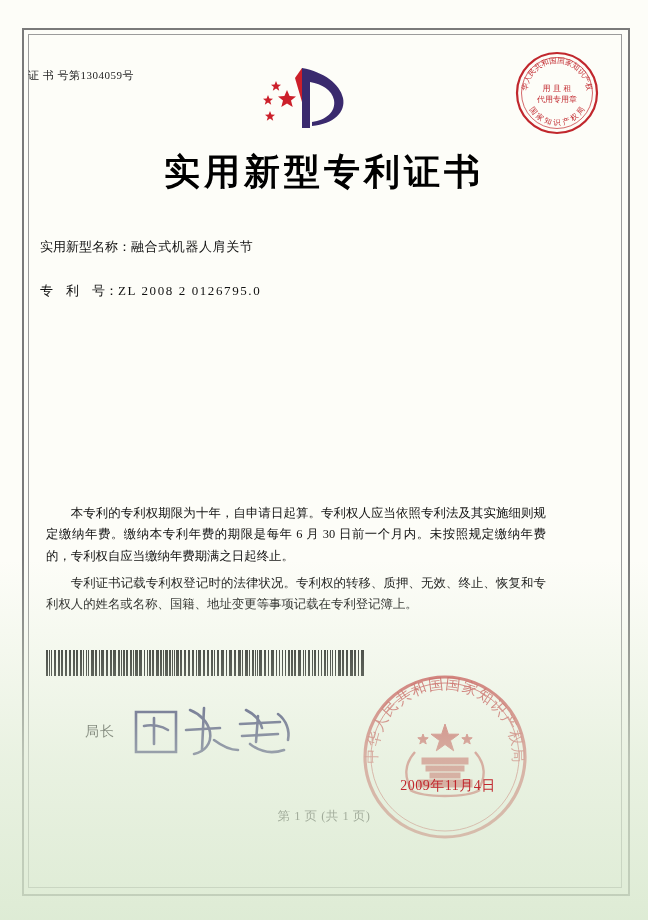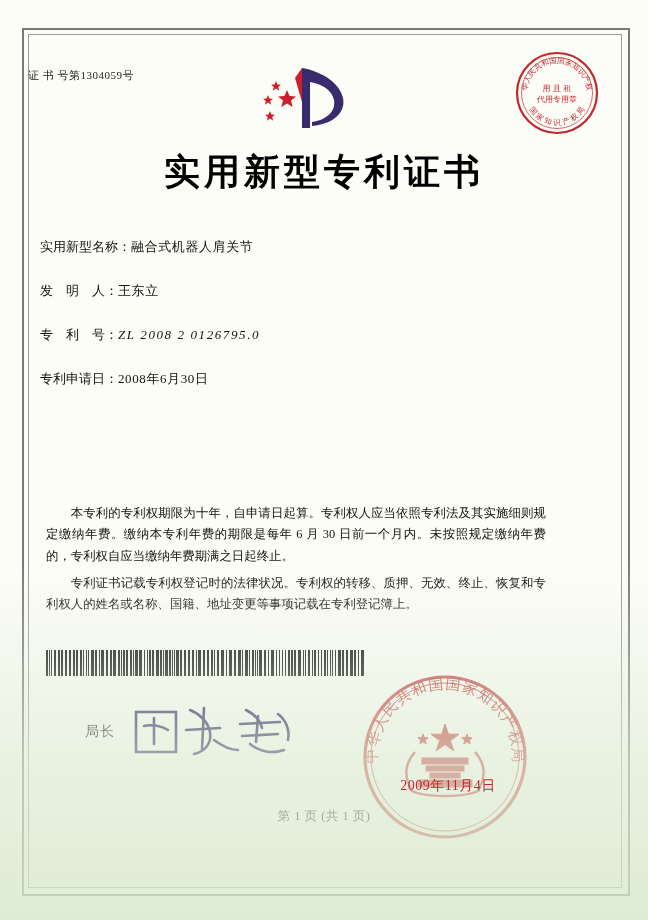--- a/index.html
+++ b/index.html
@@ -107,21 +107,20 @@
   .field-label {
     display: inline-block;
   }
   .field-value {
     display: inline-block;
     letter-spacing: 0.6px;
   }
   .field-row.mono .field-value {
     font-family: "Liberation Serif", serif;
     letter-spacing: 1.6px;
-    font-style: italic;
   }
 
   
   .paragraphs {
     position: absolute;
     left: 46px;
     top: 503px;
     width: 500px;
     font-size: 12.4px;
     line-height: 1.72;
@@ -240,28 +239,22 @@
       <text x="43" y="52" font-size="8" fill="#c1272d" text-anchor="middle" font-family="DejaVu Serif, serif">代用专用章</text>
     </svg>
   </div>
 
   <div class="main-title">实用新型专利证书</div>
 
   <div class="fields">
     <div class="field-row">
       <span class="field-label">实用新型名称：</span><span class="field-value">融合式机器人肩关节</span>
     </div>
-    <div class="field-row">
-      <span class="field-label">发　明　人：</span><span class="field-value">王东立</span>
-    </div>
     <div class="field-row mono">
       <span class="field-label">专　利　号：</span><span class="field-value">ZL 2008 2 0126795.0</span>
-    </div>
-    <div class="field-row">
-      <span class="field-label">专利申请日：</span><span class="field-value">2008年6月30日</span>
     </div>
   </div>
 
   <div class="paragraphs">
     <p>本专利的专利权期限为十年，自申请日起算。专利权人应当依照专利法及其实施细则规定缴纳年费。缴纳本专利年费的期限是每年 6 月 30 日前一个月内。未按照规定缴纳年费的，专利权自应当缴纳年费期满之日起终止。</p>
     <p>专利证书记载专利权登记时的法律状况。专利权的转移、质押、无效、终止、恢复和专利权人的姓名或名称、国籍、地址变更等事项记载在专利登记簿上。</p>
   </div>
 
   <div class="barcode" id="barcode">
       <i style="width:2px;margin-right:1px"></i>

